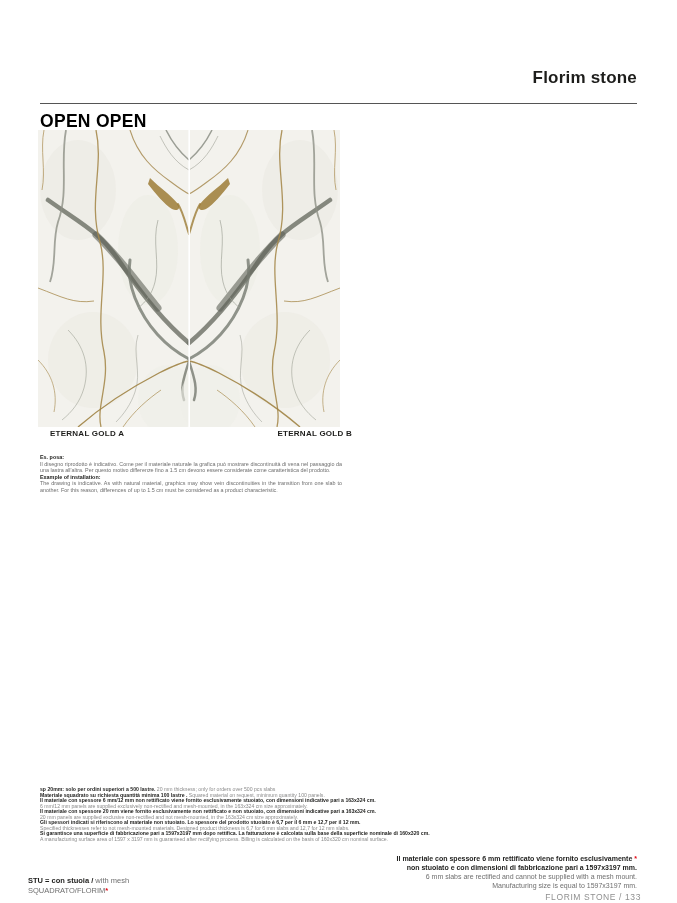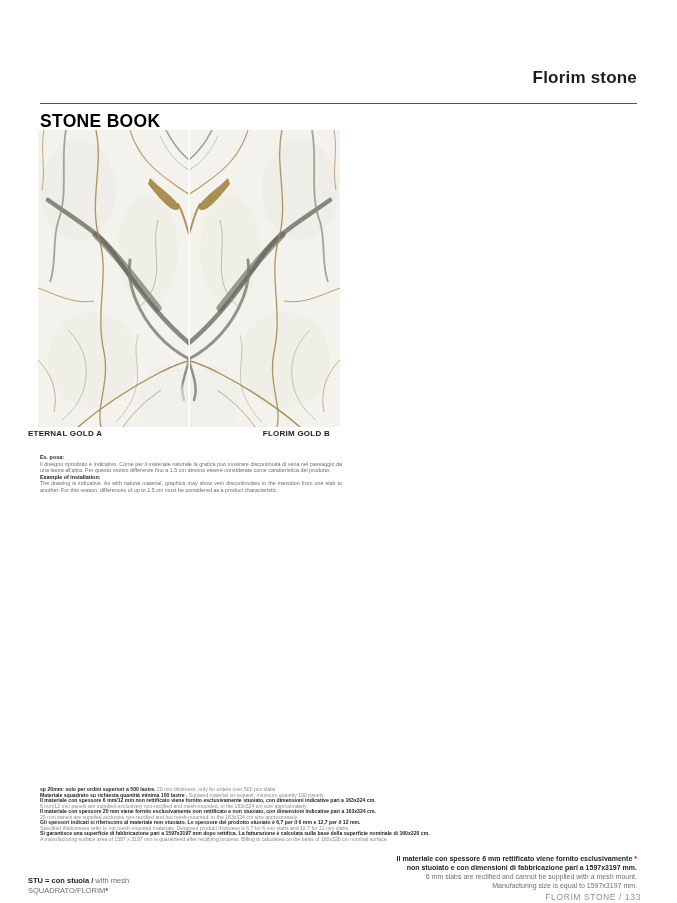--- a/index.html
+++ b/index.html
@@ -14,21 +14,21 @@
   .header-rule {
     position:absolute; top:71px; left:40px; right:40px; height:0;
     border-top:1px solid #555555;
   }
   .page-title {
     position:absolute; top:79px; left:40px; font-size:17.5px; font-weight:bold;
     color:#000000; letter-spacing:0.3px;
   }
   .marble { position:absolute; top:98px; left:38px; width:302px; height:297px; }
   .labels-row {
-    position:absolute; top:397px; left:28px; width:302px;
+    position:absolute; top:397px; left:50px; width:302px;
     display:flex; justify-content:space-between;
     font-size:8px; font-weight:bold; letter-spacing:0.25px; color:#1d1d1b;
   }
   .install-note {
     position:absolute; top:422px; left:40px; width:302px;
     font-size:5.4px; line-height:6.55px; color:#6e6e6e; text-align:justify;
   }
   .install-note .hd { font-weight:bold; color:#1d1d1b; }
   .specs {
     position:absolute; top:755px; left:40px; width:606px;
@@ -51,21 +51,21 @@
     color:#8f8f8f; letter-spacing:0.6px;
   }
 </style>
 </head>
 <body>
 
 <div class="page">
 
   <div class="brand">Florim stone</div>
   <div class="header-rule"></div>
-  <div class="page-title">STONE BOOK</div>
+  <div class="page-title">OPEN OPEN</div>
 
   <div class="marble">
     <svg width="302" height="297" viewBox="0 0 302 297" xmlns="http://www.w3.org/2000/svg">
       <defs>
         <g id="slabHalf">
           <rect x="0" y="0" width="151" height="297" fill="#f3f2ed"></rect>
           <ellipse cx="40" cy="60" rx="38" ry="50" fill="#ebeae3" opacity="0.6"></ellipse>
           <ellipse cx="110" cy="120" rx="30" ry="55" fill="#edece5" opacity="0.6"></ellipse>
           <ellipse cx="55" cy="230" rx="45" ry="48" fill="#eceae2" opacity="0.5"></ellipse>
           <ellipse cx="130" cy="270" rx="30" ry="35" fill="#efeee8" opacity="0.6"></ellipse>
@@ -91,21 +91,21 @@
         </g>
       </defs>
       <use href="#slabHalf"></use>
       <use href="#slabHalf" transform="translate(302,0) scale(-1,1)"></use>
       <rect x="150.4" y="0" width="1.6" height="297" fill="#ffffff"></rect>
     </svg>
   </div>
 
   <div class="labels-row">
     <span>ETERNAL GOLD A</span>
-    <span>FLORIM GOLD B</span>
+    <span>ETERNAL GOLD B</span>
   </div>
 
   <div class="install-note">
     <div class="hd">Es. posa:</div>
     <div>Il disegno riprodotto è indicativo. Come per il materiale naturale la grafica può mostrare discontinuità di vena nel passaggio da una lastra all'altra. Per questo motivo differenze fino a 1.5 cm devono essere considerate come caratteristica del prodotto.</div>
     <div class="hd">Example of installation:</div>
     <div>The drawing is indicative. As with natural material, graphics may show vein discontinuities in the transition from one slab to another. For this reason, differences of up to 1.5 cm must be considered as a product characteristic.</div>
   </div>
 
   <div class="specs">

